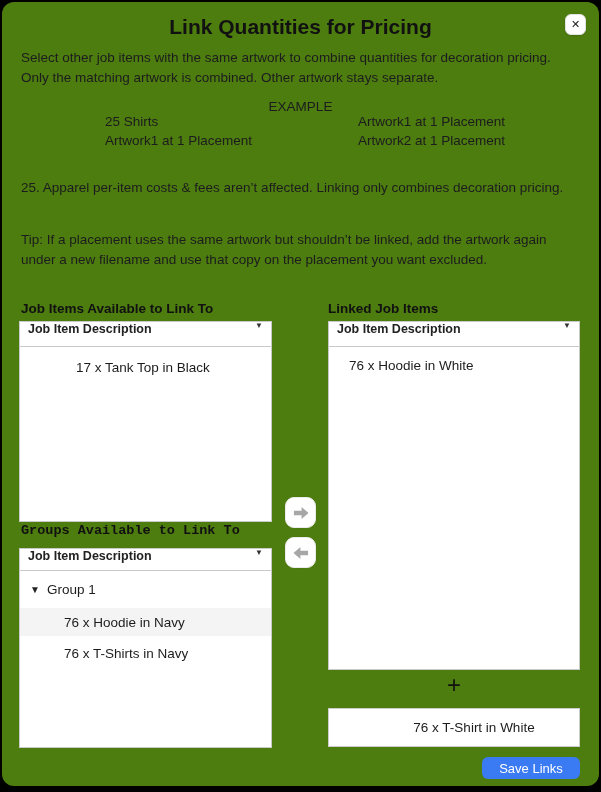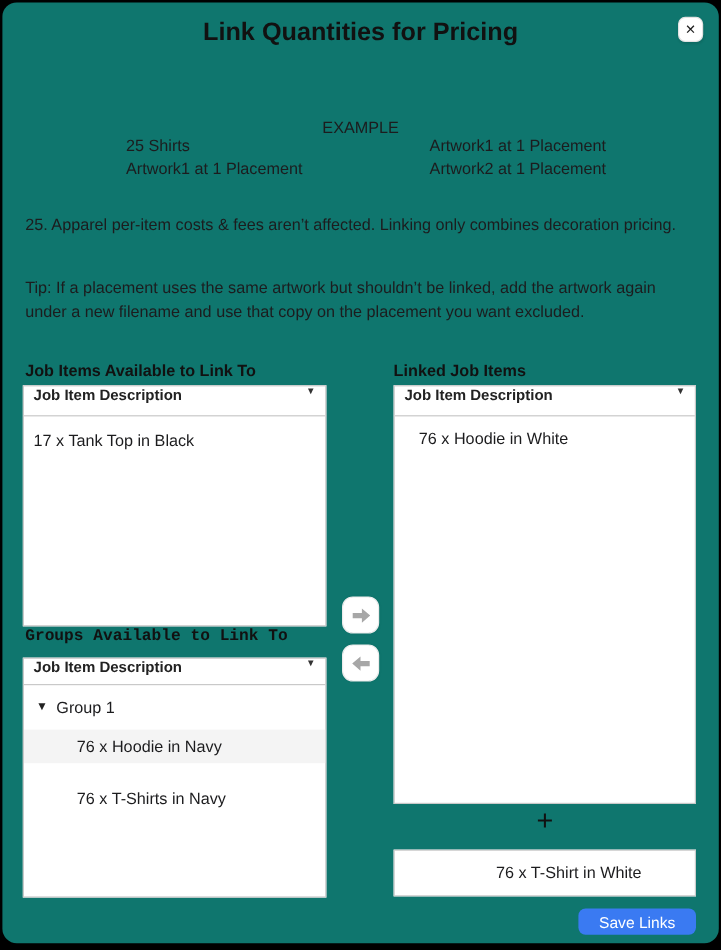--- a/index.html
+++ b/index.html
@@ -5,21 +5,21 @@
   html,body{margin:0;padding:0;}
   body{
     width:601px;height:792px;position:relative;overflow:hidden;
     background:#000;
     font-family:"Liberation Sans","DejaVu Sans",sans-serif;
     -webkit-font-smoothing:antialiased;
     color:#1c1c1e;
   }
   .dialog{
     position:absolute;left:2px;top:2px;width:597px;height:784px;
-    background:#0f766e;border-radius:12px;
+    background:#4d7c0f;border-radius:12px;
   }
   .abs{position:absolute;}
   .title{
     left:0;top:13px;width:100%;text-align:center;
     font-size:21px;font-weight:700;color:#111;
   }
   .close-btn{
     left:563px;top:12px;width:21px;height:21px;
     background:#fff;border:1px solid #e2e2e2;border-radius:6px;
     box-shadow:0 1px 2px rgba(0,0,0,.10);
@@ -81,20 +81,24 @@
 <body>
 
 <div class="dialog">
 
   <div class="abs title">Link Quantities for Pricing</div>
 
   <div class="abs close-btn">
     <span>✕</span>
   </div>
 
+  <div class="abs intro para">
+    <div>Select other job items with the same artwork to combine quantities for decoration pricing.</div>
+    <div>Only the matching artwork is combined. Other artwork stays separate.</div>
+  </div>
 
   <div class="abs example-heading">EXAMPLE</div>
 
   <div class="abs example-col example-left">
     <div>25 Shirts</div>
     <div>Artwork1 at 1 Placement</div>
   </div>
 
   <div class="abs example-col example-right">
     <div>Artwork1 at 1 Placement</div>
@@ -110,21 +114,21 @@
     <div>under a new filename and use that copy on the placement you want excluded.</div>
   </div>
 
   <div class="abs section-label" style="left:19px;top:299px;">Job Items Available to Link To</div>
 
   <div class="abs listbox" style="left:17px;top:319px;width:253px;height:201px;">
     <div class="listbox-header">
       <span>Job Item Description</span>
       <span class="sort-caret">▼</span>
     </div>
-    <div class="row row--pad4" style="margin-top:4px;">17 x Tank Top in Black</div>
+    <div class="row row--pad4" style="margin-top:4px;margin-left:48px;">17 x Tank Top in Black</div>
   </div>
 
   <div class="abs section-label" style="left:326px;top:299px;">Linked Job Items</div>
 
   <div class="abs listbox" style="left:326px;top:319px;width:252px;height:349px;">
     <div class="listbox-header">
       <span>Job Item Description</span>
       <span class="sort-caret">▼</span>
     </div>
     <div class="row row--indent" style="margin-top:4px;">76 x Hoodie in White</div>
@@ -146,21 +150,21 @@
   <div class="abs listbox" style="left:17px;top:546px;width:253px;height:200px;">
     <div class="listbox-header" style="height:21px;">
       <span>Job Item Description</span>
       <span class="sort-caret">▼</span>
     </div>
     <div class="row group-row">
       <span class="disclosure">▼</span>
       <span>Group 1</span>
     </div>
     <div class="row child-row row--highlight" style="margin-top:4px;">76 x Hoodie in Navy</div>
-    <div class="row child-row" style="margin-top:15px;">76 x T-Shirts in Navy</div>
+    <div class="row child-row" style="margin-top:3px;">76 x T-Shirts in Navy</div>
   </div>
 
   <div class="abs plus-btn">
     <span>+</span>
   </div>
 
   <div class="abs target-box">
     <span>76 x T-Shirt in White</span>
   </div>
 

